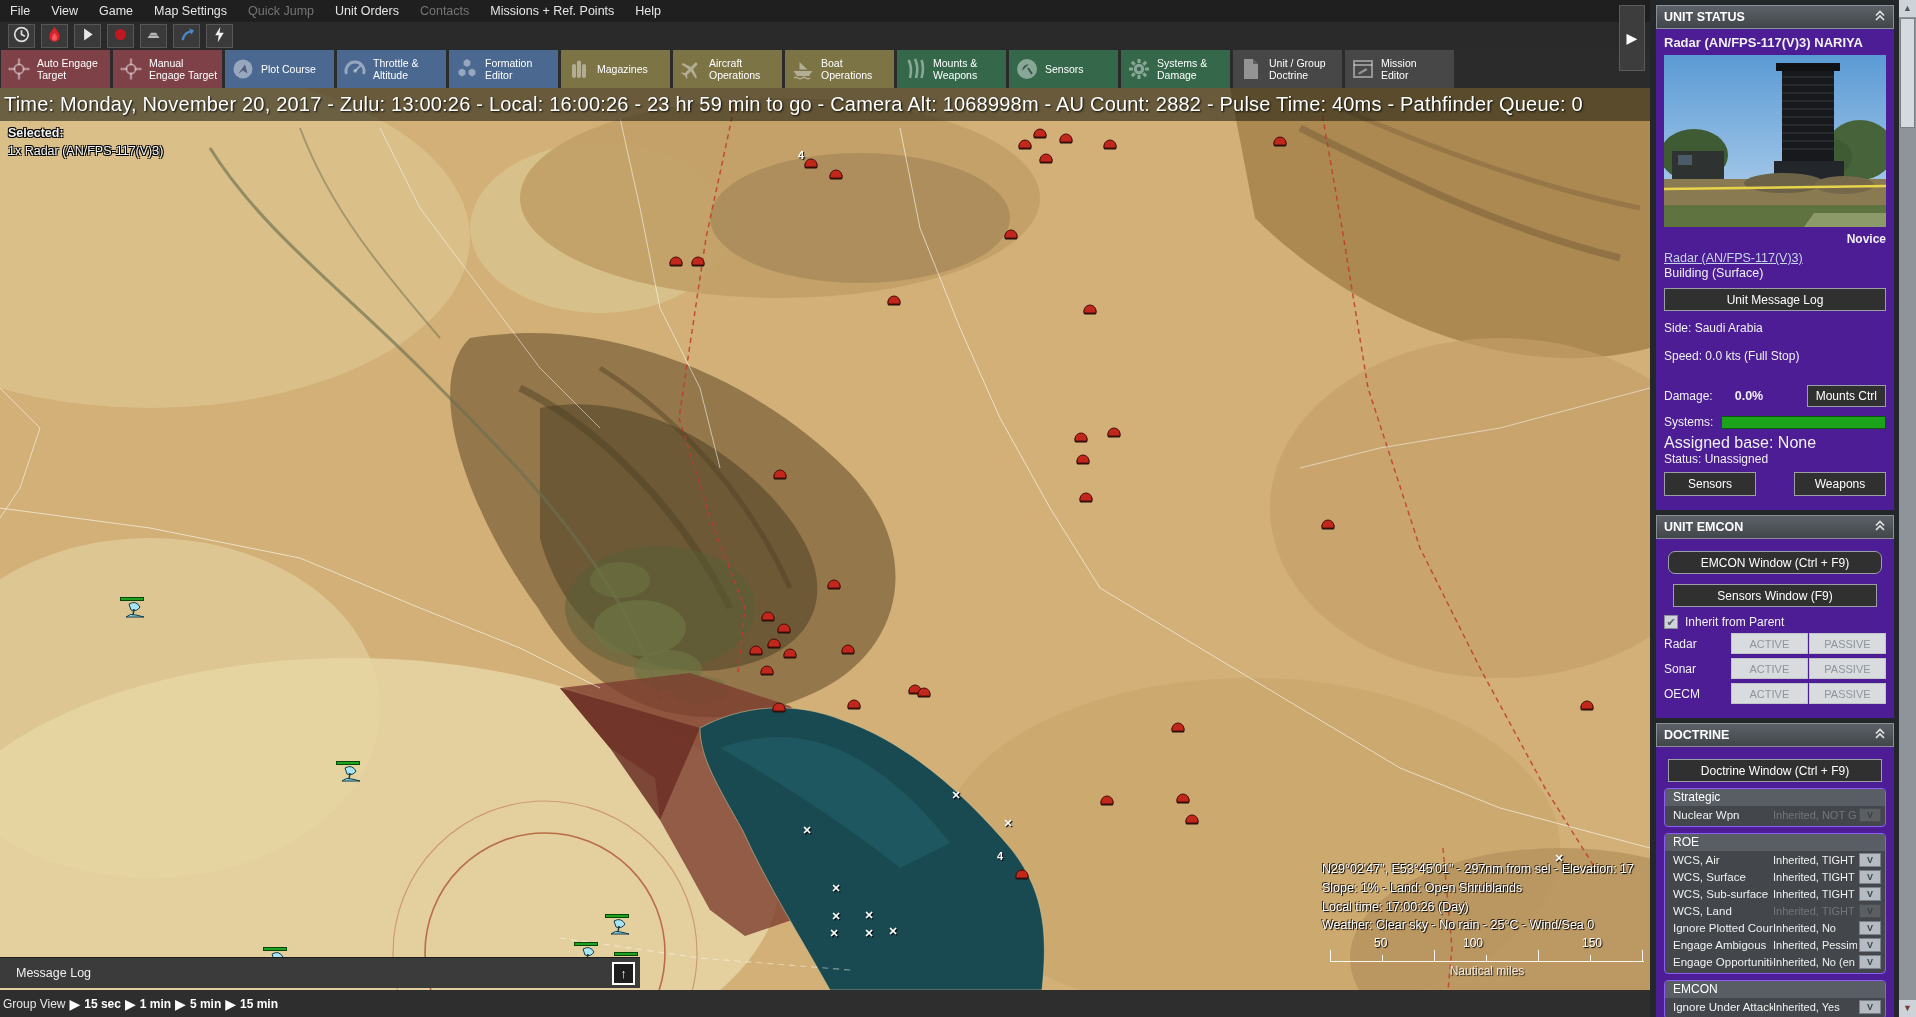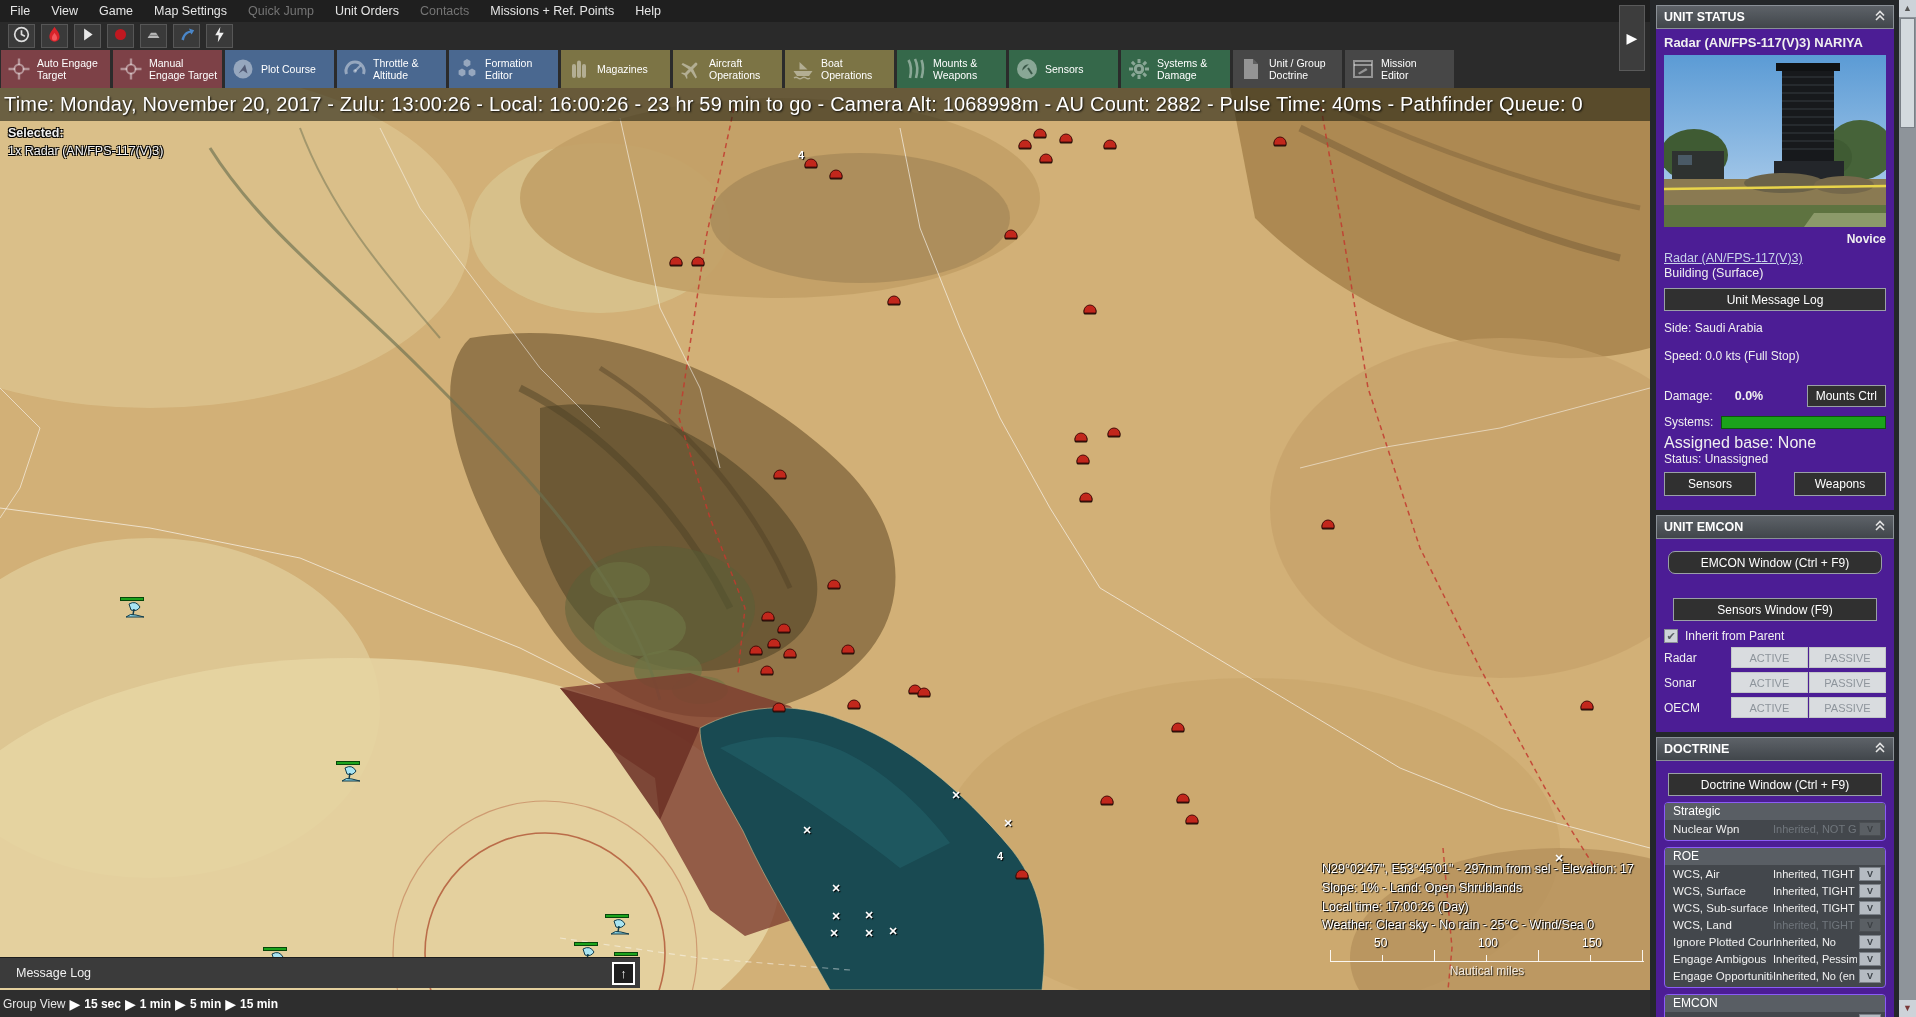--- a/index.html
+++ b/index.html
@@ -394,21 +394,21 @@
       <div class="mapinfo" id="mapinfo">
           <div>N29°02'47", E53°45'01" - 297nm from sel - Elevation: 17</div>
           <div>Slope: 1%  - Land: Open Shrublands</div>
           <div>Local time: 17:00:26 (Day)</div>
           <div>Weather: Clear sky - No rain - 25°C - Wind/Sea 0</div>
         </div>
 
       <div class="mapscale">
         <div class="scalenums" id="scalenums">
             <span style="left: 44px;">50</span>
-            <span style="left: 148px; text-align: center;">100</span>
+            <span style="left: 133px; text-align: center;">100</span>
             <span style="left: 252px;">150</span>
           </div>
         <div class="ruler" id="ruler">
             <i style="left: 0px; height: 11px;"></i>
             <i style="left: 52px; height: 6px;"></i>
             <i style="left: 104px; height: 11px;"></i>
             <i style="left: 156px; height: 6px;"></i>
             <i style="left: 208px; height: 11px;"></i>
             <i style="left: 260px; height: 6px;"></i>
             <i style="left: 312px; height: 11px;"></i>
@@ -509,21 +509,21 @@
       </div>
 
       <div class="phead">
         <span>UNIT EMCON</span>
         <span class="chev"><svg width="12" height="12" viewBox="0 0 12 12">
               <path d="M2 5.5 L6 1.5 L10 5.5 M2 10 L6 6 L10 10" fill="none" stroke="#e4e4e4" stroke-width="1.6"></path>
             </svg></span>
       </div>
       <div class="pbody">
         <button class="wbtn" style="width:96%;margin-left:2%;border-radius:7px;">EMCON Window (Ctrl + F9)</button>
-        <button class="wbtn" style="width:92%;margin-left:4%;margin-top:24px;">Sensors Window (F9)</button>
+        <button class="wbtn" style="width:92%;margin-left:4%;margin-top:10px;">Sensors Window (F9)</button>
         <div class="chkrow">
           <span class="chk">✔</span>
           <span>Inherit from Parent</span>
         </div>
         <div id="emconrows">
             <div class="eprow">
               <span class="lbl">Radar</span>
               <button class="epbtn">ACTIVE</button>
               <button class="epbtn">PASSIVE</button>
             </div>

